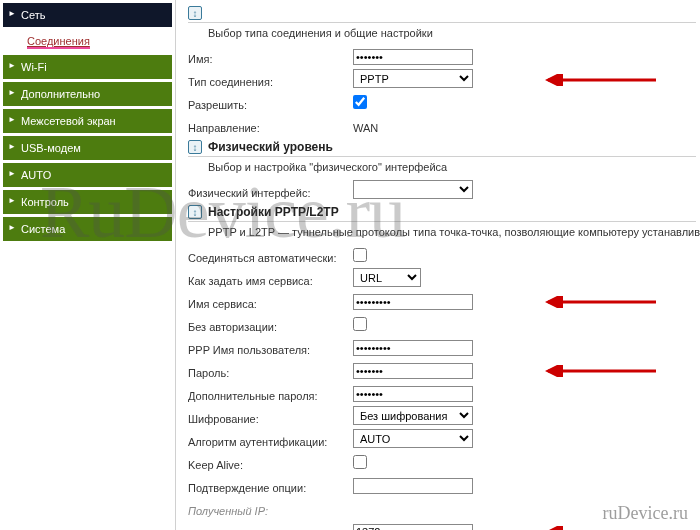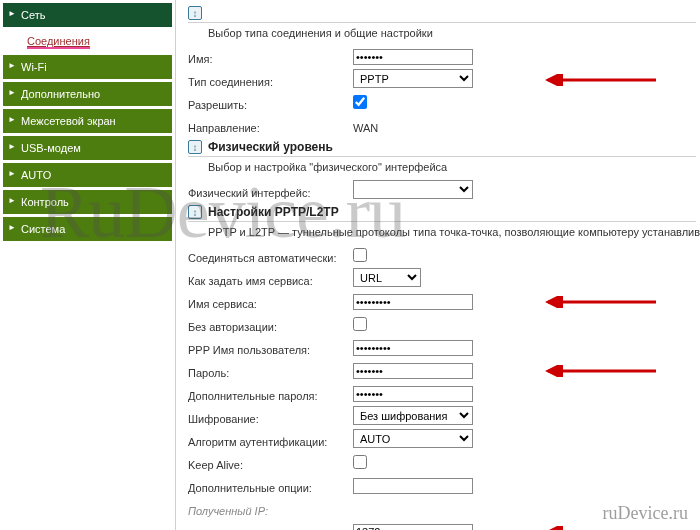--- a/index.html
+++ b/index.html
@@ -21,21 +21,21 @@
   .nav-item {
     background: #4d7c0f;
     color: #fff;
     padding: 6px 8px 6px 18px;
     margin-bottom: 3px;
     position: relative;
     cursor: pointer;
     font-size: 11px;
   }
   .nav-item.active {
-    background: #14532d;
+    background: #0f172a;
   }
   .nav-item::before {
     content: '►';
     position: absolute;
     left: 5px;
     top: 6px;
     font-size: 8px;
     color: #fff;
   }
   .sub-item {
@@ -260,21 +260,21 @@
     </div>
     <div class="row">
       <div class="row-label">Алгоритм аутентификации:</div>
       <div class="row-field"><select><option>AUTO</option></select></div>
     </div>
     <div class="row">
       <div class="row-label">Keep Alive:</div>
       <div class="row-field"><input type="checkbox" style=""></div>
     </div>
     <div class="row">
-      <div class="row-label">Дополнительные опции:</div>
+      <div class="row-label">Подтверждение опции:</div>
       <div class="row-field"><input type="text" value="" style=""></div>
     </div>
     <div class="row">
       <div class="row-label italic">Полученный IP:</div>
       <div class="row-field"></div>
     </div>
     <div class="row">
       <div class="row-label">MTU:</div>
       <div class="row-field"><input type="text" value="1372" style=""></div>
       <div class="row-arrow">

